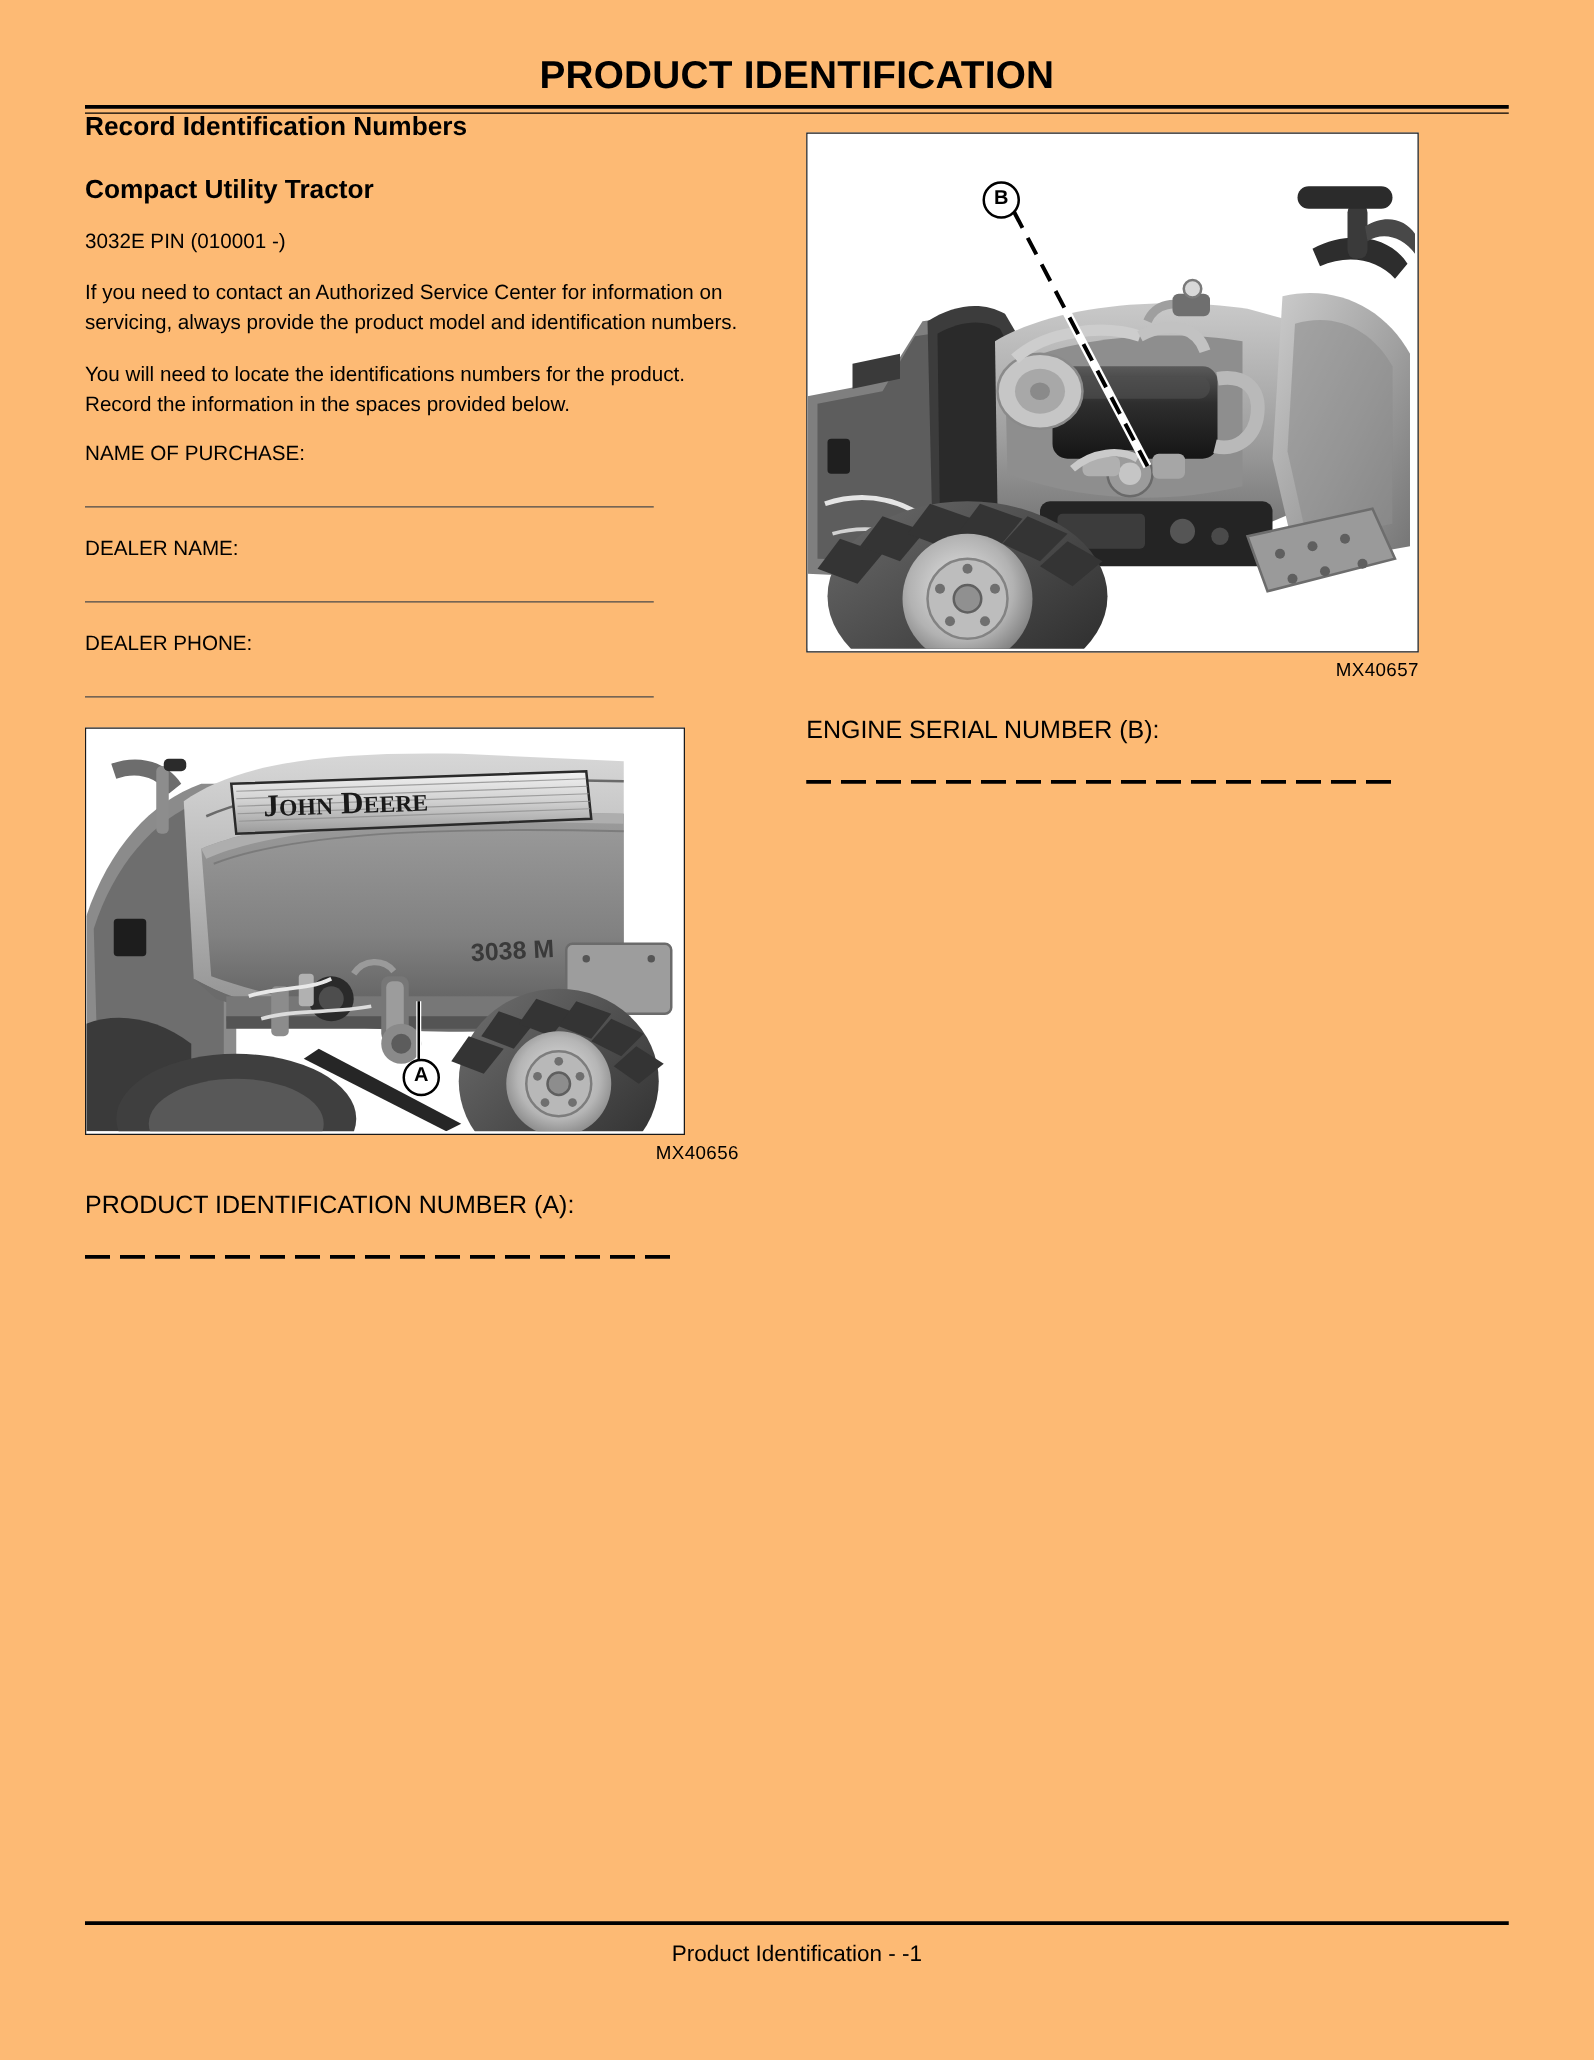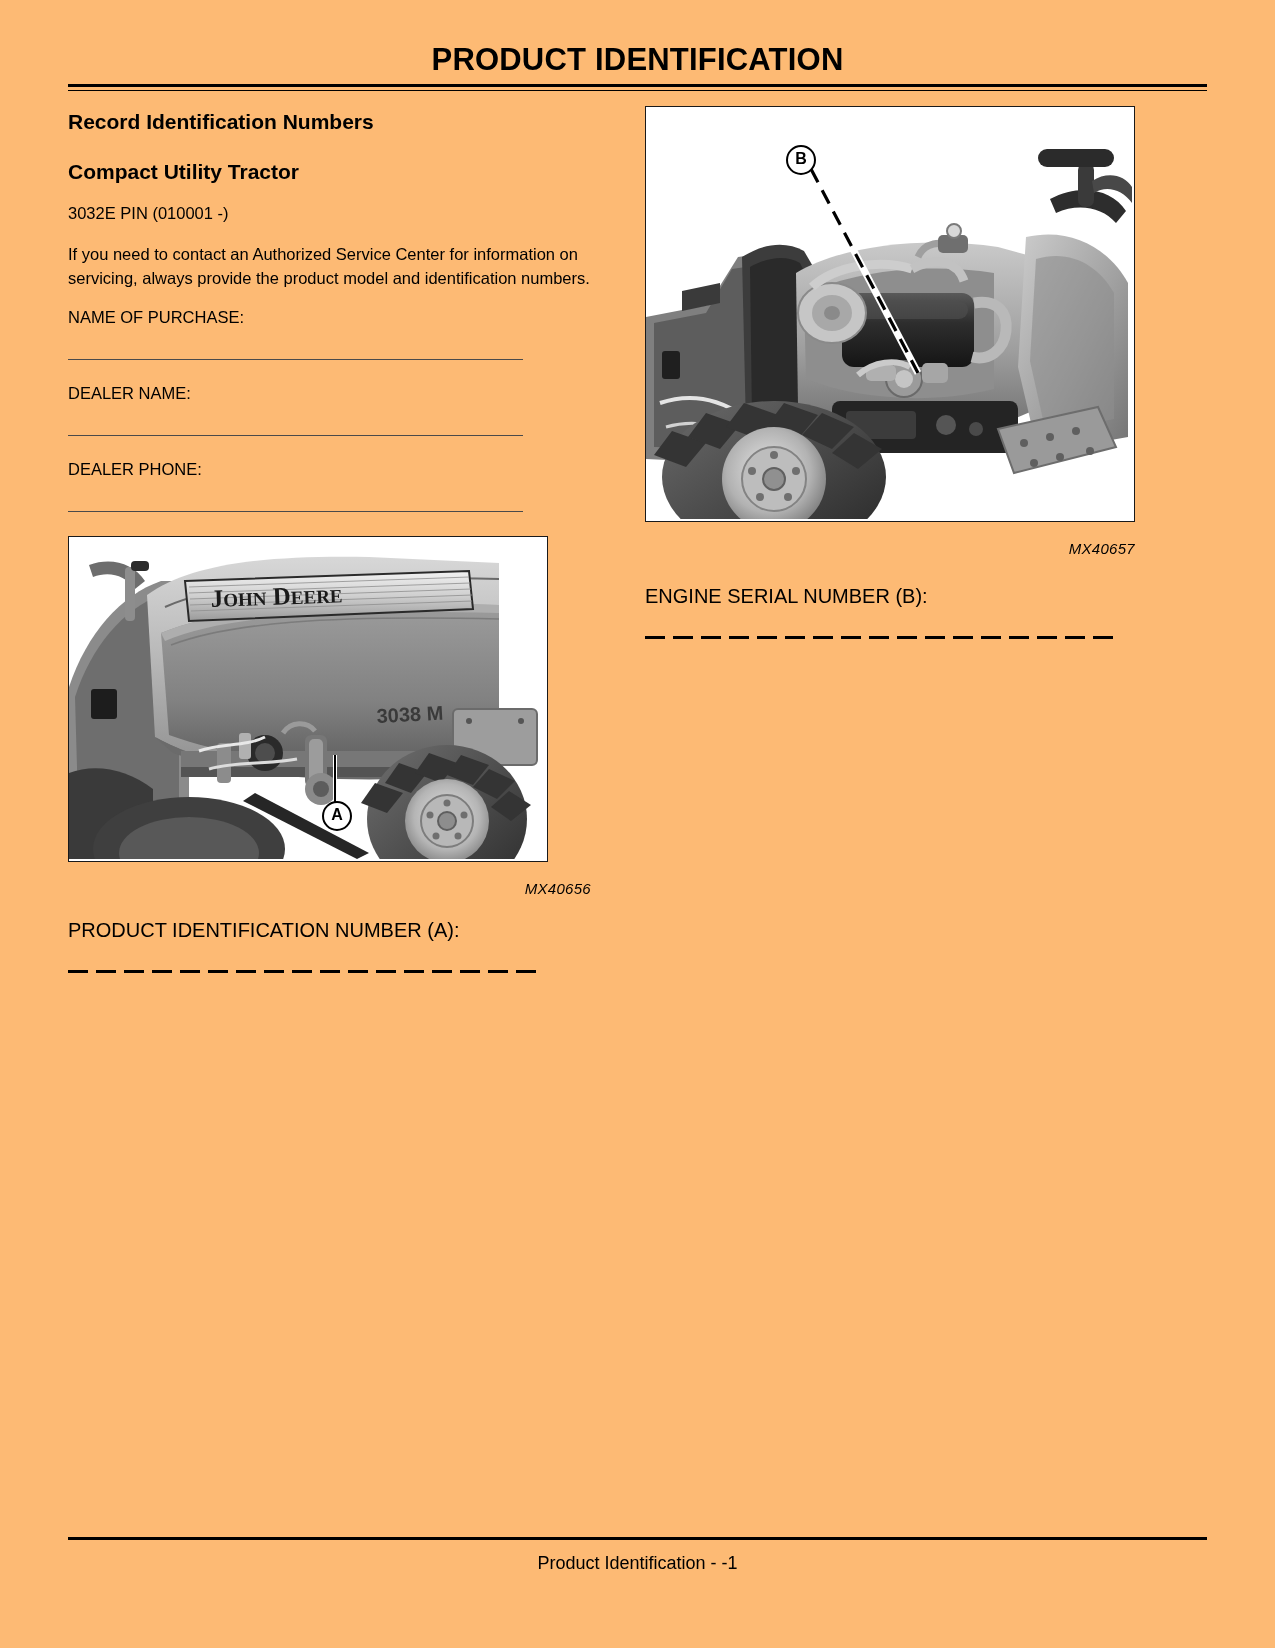--- a/index.html
+++ b/index.html
@@ -44,21 +44,21 @@
   .header-rule.thin {
     top: 90px;
     height: 1px;
     background: #000;
   }
 
   
   .col-left {
     position: absolute;
     left: 68px;
-    top: 110px;
+    top: 90px;
     width: 523px;
   }
   .col-right {
     position: absolute;
     left: 645px;
     top: 106px;
     width: 490px;
   }
 
   h2.section-title {
@@ -110,23 +110,22 @@
   
   .figure-box {
     position: relative;
     border: 1px solid #1a1a1a;
     background: #ffffff;
     overflow: hidden;
   }
   .fig-caption {
     text-align: right;
     font-size: 15px;
-    margin-top: 18px;
+    margin-top: 6px;
     letter-spacing: 0.3px;
-    font-style: italic;
   }
 
   
   #fig-engine { width: 488px; height: 414px; }
   
   #fig-hood { width: 478px; height: 324px; }
 
   .callout {
     position: absolute;
     width: 26px;
@@ -176,20 +175,21 @@
 
   <div class="col-left">
 
     <h2 class="section-title">Record Identification Numbers</h2>
 
     <h3 class="sub-title">Compact Utility Tractor</h3>
 
     <p class="pin-line">3032E PIN (010001 -)</p>
 
     <p class="body-text">If you need to contact an Authorized Service Center for information on servicing, always provide the product model and identification numbers.</p>
+    <p class="body-text">You will need to locate the identifications numbers for the product. Record the information in the spaces provided below.</p>
 
     <div class="field-label">NAME OF PURCHASE:</div>
     <div class="fill-rule"></div>
 
     <div class="field-label">DEALER NAME:</div>
     <div class="fill-rule"></div>
 
     <div class="field-label">DEALER PHONE:</div>
     <div class="fill-rule"></div>
 

